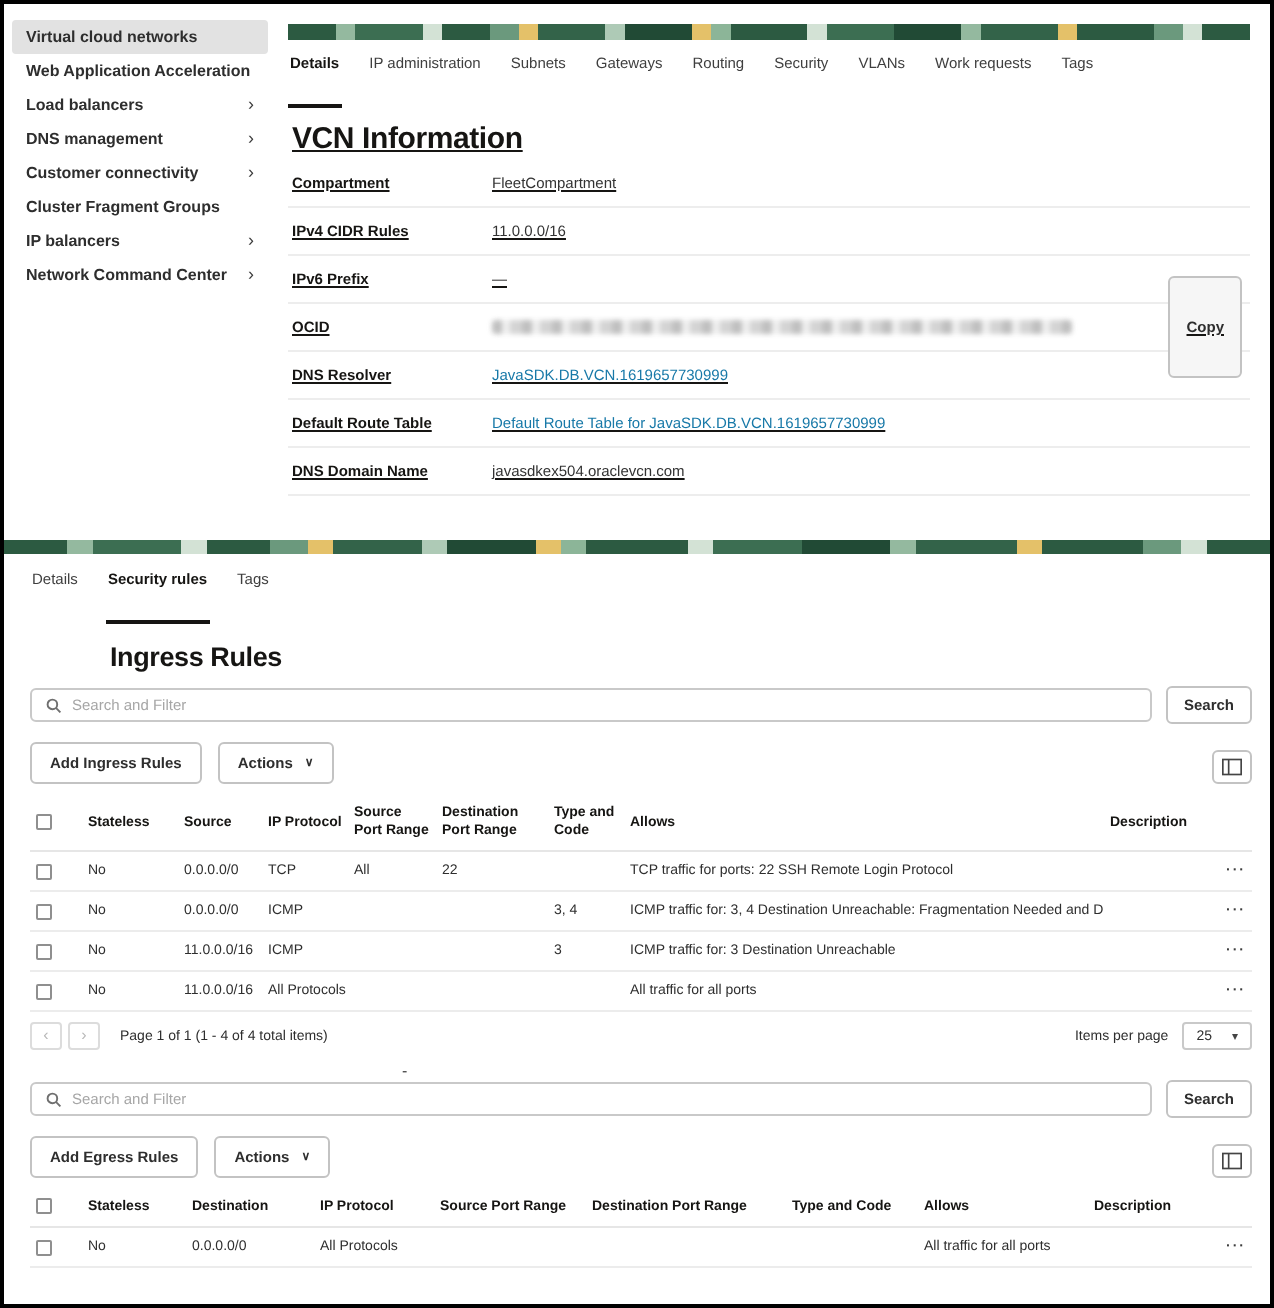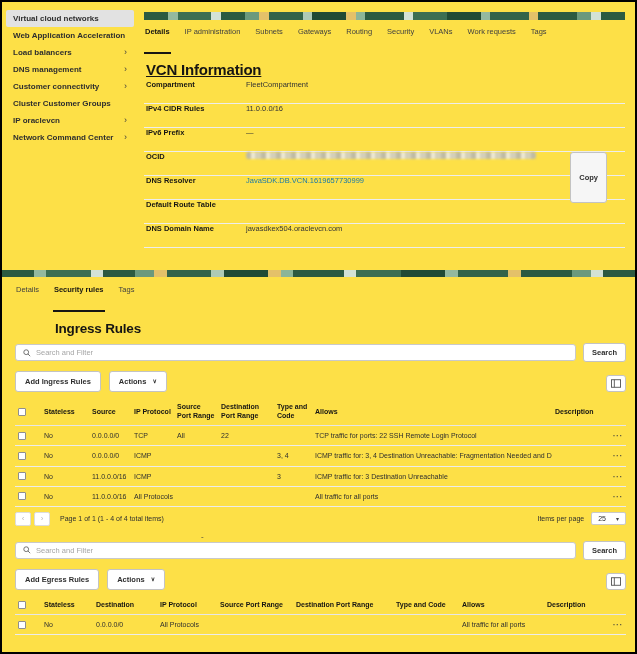--- a/index.html
+++ b/index.html
@@ -1,18 +1,18 @@
 <!DOCTYPE html>
 <html><head>
 <meta charset="utf-8">
 <style>
   * { box-sizing: border-box; margin: 0; padding: 0; }
   body { background: #888; font-family: "Liberation Sans", sans-serif; }
   .frame {
-    width: 637px; height: 654px; border: 2px solid #000; background: #fde047;
+    width: 637px; height: 654px; border: 2px solid #000; background: #ffffff;
     overflow: hidden; color: #161513; margin: 0 auto;
   }
 
   
   .top-region { display: flex; height: 256px; }
   .sidebar { flex: 0 0 136px; padding-top: 8px; }
   .sb-item { display: flex; justify-content: space-between; align-items: center;
     margin: 0 4px; padding: 4px 7px; font-size: 8px; font-weight: 700; color: #2e2e2e;
     border-radius: 2px; cursor: pointer; }
   .sb-item.selected { background: #e2e2e2; }
@@ -28,30 +28,30 @@
       #2c5a41 46%, #2c5a41 54%, #d3e2d5 54%, #d3e2d5 56%, #3c6e52 56%, #3c6e52 63%,
       #214a35 63%, #214a35 70%, #94b99f 70%, #94b99f 72%, #336349 72%, #336349 80%,
       #e4c169 80%, #e4c169 82%, #2c5a41 82%, #2c5a41 90%, #6b997d 90%, #6b997d 93%,
       #d3e2d5 93%, #d3e2d5 95%, #2c5a41 95%, #2c5a41 100%);
   }
   .banner-top { height: 8px; margin-bottom: 3px; }
   .tabbar { display: flex; gap: 13px; font-size: 7.5px; color: #3f3f3f; }
   .tab { padding: 4px 1px 16px; cursor: pointer; white-space: nowrap; border-bottom: 2px solid transparent; }
   .tab.active { font-weight: 700; color: #161513; border-bottom-color: #161513; }
   .vcn-title { font-size: 15px; font-weight: 700; margin: 7px 0 2px 2px; letter-spacing: -0.2px; text-decoration: underline; }
-  .field-row { display: flex; align-items: flex-start; border-bottom: 1px solid #ededed; height: 24px; padding: 0 2px; }
+  .field-row { display: flex; align-items: center; border-bottom: 1px solid #ededed; height: 24px; padding: 0 2px; text-decoration: underline; }
   .field-label { flex: 0 0 100px; font-size: 7.5px; font-weight: 700; }
   .field-value { font-size: 7.5px; color: #333; white-space: nowrap; }
   .field-value.link { color: #1879a8; cursor: pointer; }
   .redacted { width: 290px; height: 7px; border-radius: 2px;
     background: repeating-linear-gradient(90deg, #b5b5b5 0 5px, #ececec 5px 9px, #cdcdcd 9px 15px);
     filter: blur(1.2px); opacity: .85; }
   .btn { border: 1px solid #c3c3c3; border-radius: 3px; background: #fff; font-family: inherit;
     font-size: 7.5px; font-weight: 700; color: #2e2e2e; padding: 5px 9px; cursor: pointer; white-space: nowrap; }
-  .copy-btn { margin-left: auto; margin-right: 16px; padding: 20px 8px; background: #f6f6f6; }
+  .copy-btn { margin-left: auto; margin-right: 2px; padding: 20px 8px; background: #f6f6f6; }
 
   
   .banner-bottom { height: 7px; margin-top: 12px; }
   .sec-tabs { padding: 4px 0 0 13px; }
   .rules-section { padding: 0 9px 0 13px; }
   .rules-title { font-size: 13.5px; font-weight: 700; margin: 9px 0 7px; letter-spacing: -0.2px; padding-left: 40px; }
   .egress-title { margin-top: 18px; }
   .search-row { display: flex; gap: 7px; align-items: center; }
   .search-box { flex: 1; height: 17px; border: 1px solid #c9c9c9; border-radius: 3px;
     display: flex; align-items: center; gap: 5px; padding: 0 7px; background: #fff; cursor: text; }
@@ -100,24 +100,24 @@
         </div>
         <div class="sb-item">
           <span>DNS management</span>
           <span class="sb-chev">›</span>
         </div>
         <div class="sb-item">
           <span>Customer connectivity</span>
           <span class="sb-chev">›</span>
         </div>
         <div class="sb-item">
-          <span>Cluster Customer Groups</span>
-        </div>
-        <div class="sb-item">
-          <span>IP oraclevcn</span>
+          <span>Cluster Fragment Groups</span>
+        </div>
+        <div class="sb-item">
+          <span>IP balancers</span>
           <span class="sb-chev">›</span>
         </div>
         <div class="sb-item">
           <span>Network Command Center</span>
           <span class="sb-chev">›</span>
         </div>
       </nav>
 
     <div class="vcn-panel">
       <div class="banner-art banner-top"></div>
@@ -150,20 +150,21 @@
             <div class="field-label">OCID</div>
             <div class="redacted"></div>
             <button class="btn copy-btn">Copy</button>
           </div>
           <div class="field-row">
             <div class="field-label">DNS Resolver</div>
             <div class="field-value link">JavaSDK.DB.VCN.1619657730999</div>
           </div>
           <div class="field-row">
             <div class="field-label">Default Route Table</div>
+            <div class="field-value link">Default Route Table for JavaSDK.DB.VCN.1619657730999</div>
           </div>
           <div class="field-row">
             <div class="field-label">DNS Domain Name</div>
             <div class="field-value">javasdkex504.oraclevcn.com</div>
           </div>
         </div>
     </div>
   </div>
 
   <div class="bottom-region">

